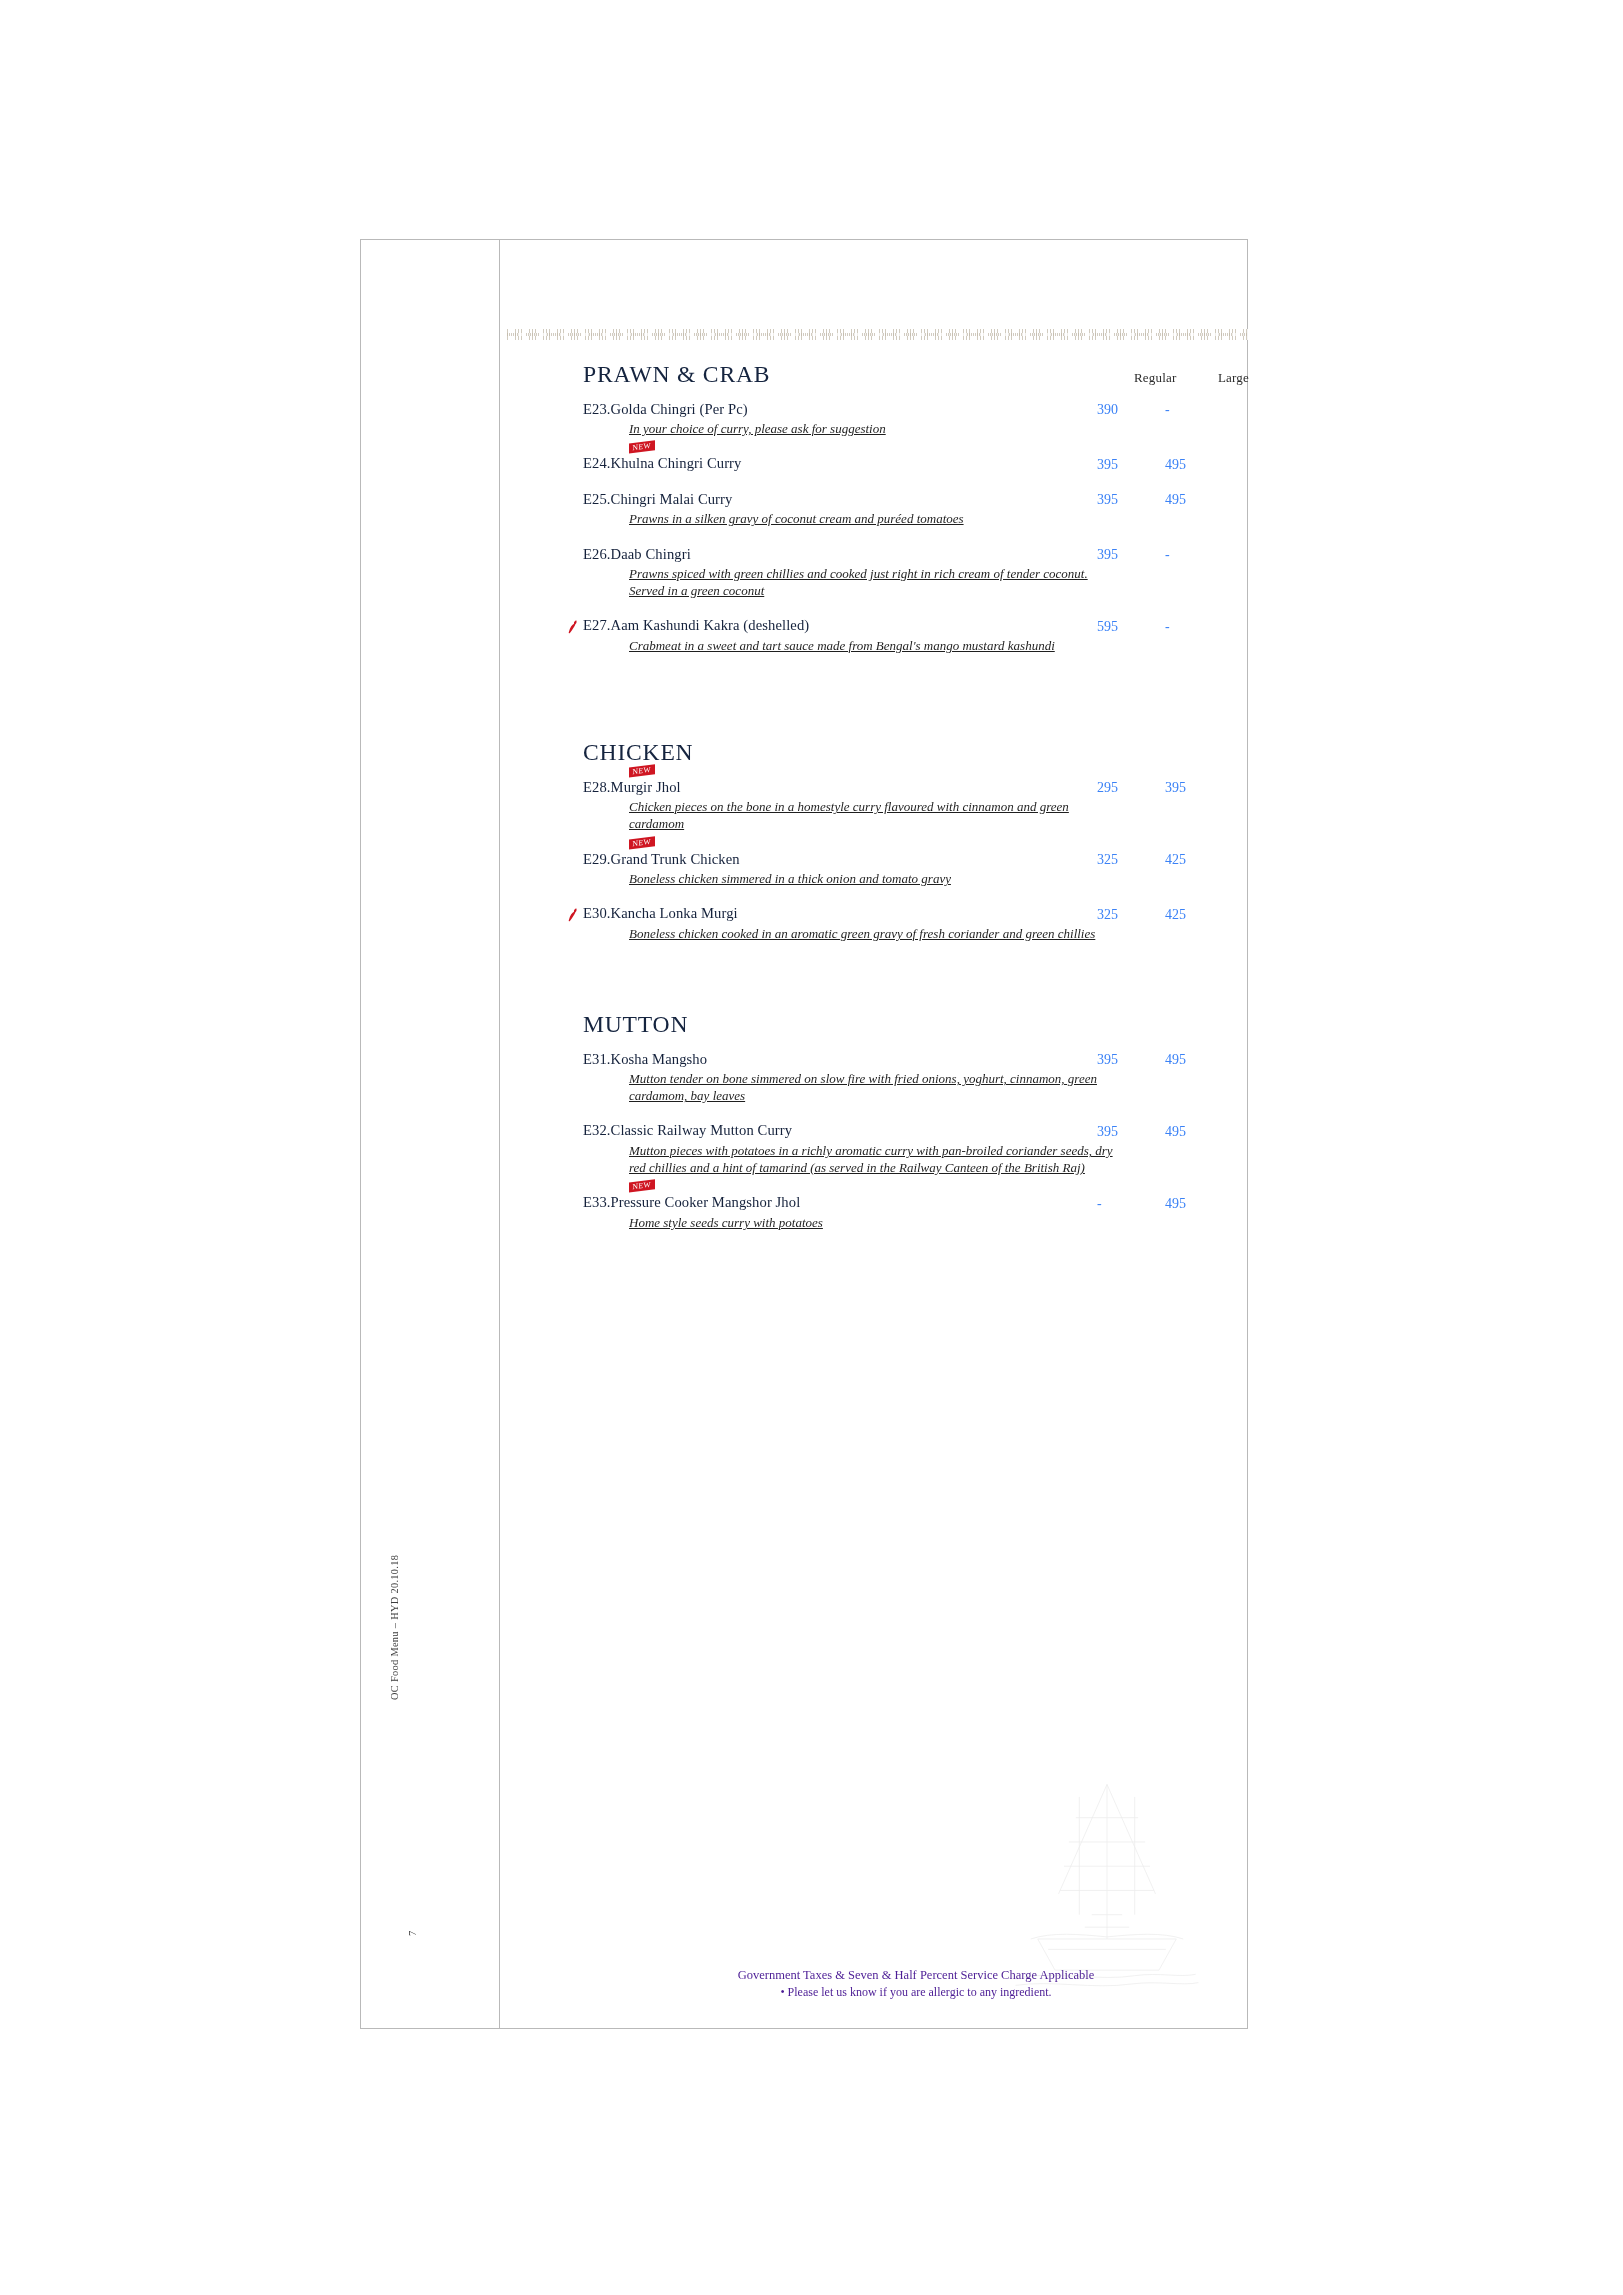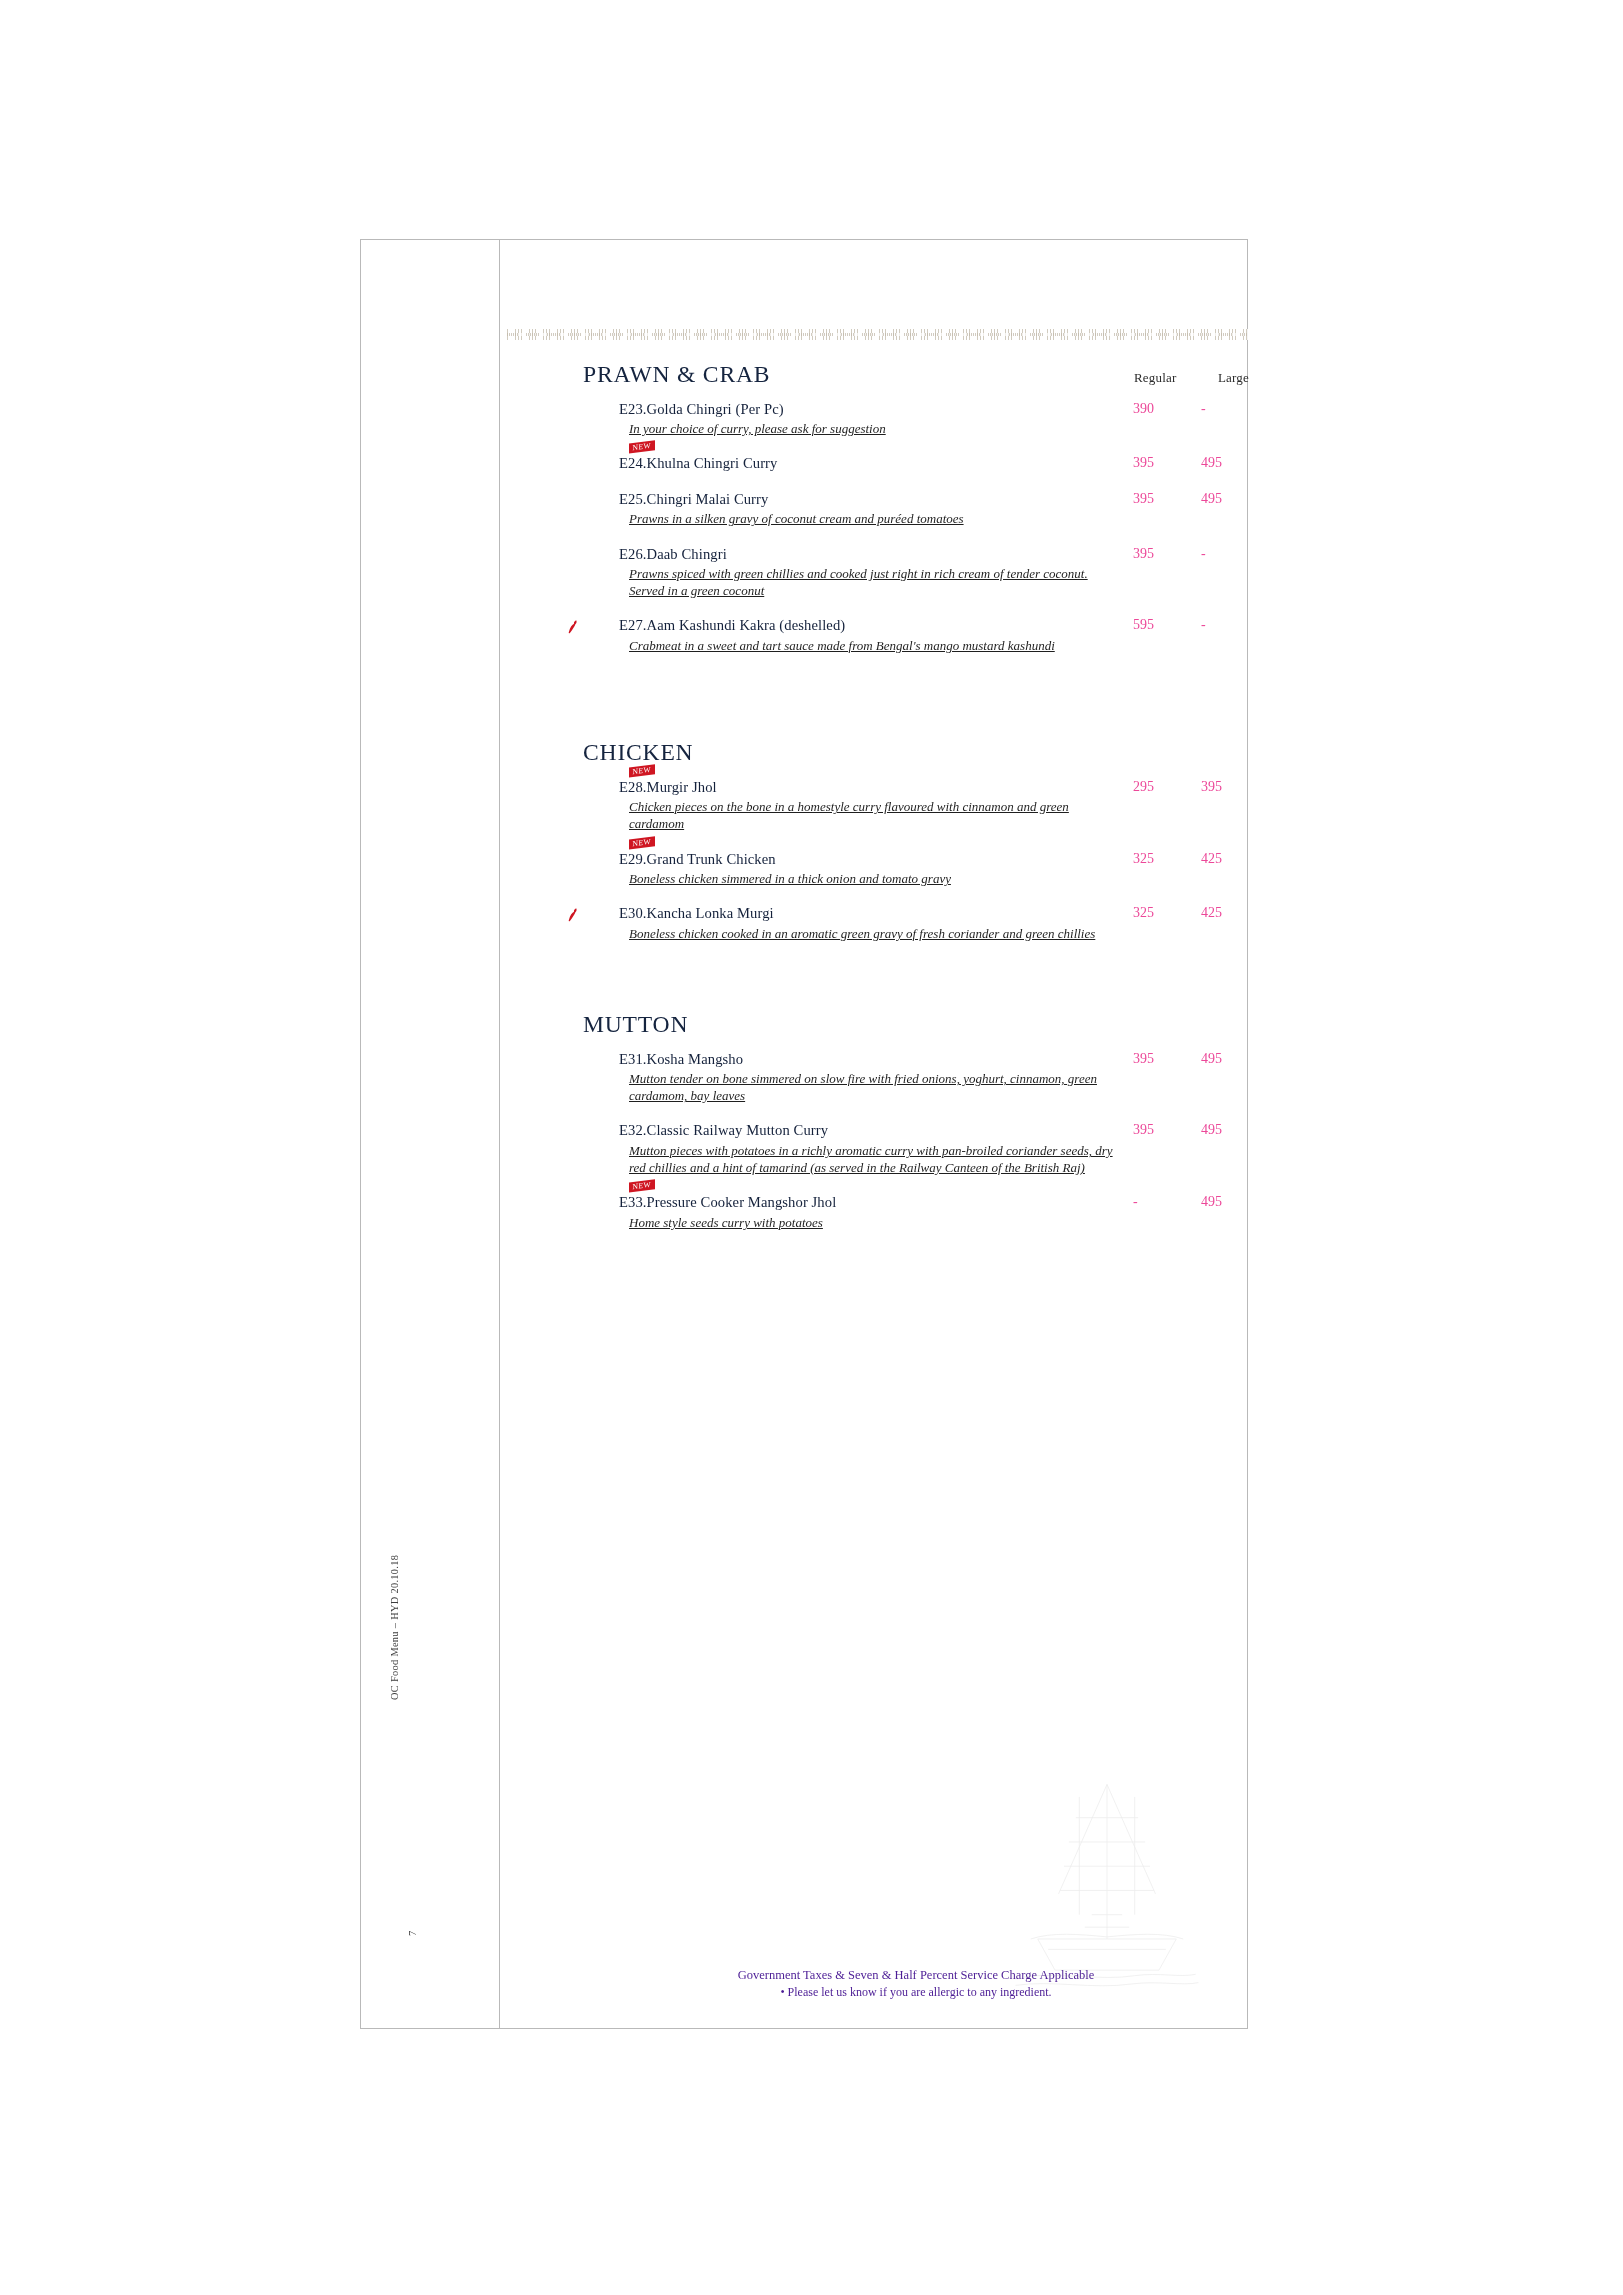--- a/index.html
+++ b/index.html
@@ -120,35 +120,34 @@
   .col-labels .lbl-lrg { width: 39px; text-align: right; }
 
   .items { margin-top: 12.5px; }
 
   .item {
     position: relative;
     margin-bottom: 18px;
   }
   .item-row {
     display: flex;
-    align-items: flex-start;
-    margin-left: 36px;
+    align-items: flex-end;
   }
   .item-name {
     flex: 0 0 514px;
     font-family: "Liberation Serif", serif;
     font-size: 14.6px;
     color: #14213b;
     letter-spacing: 0.1px;
     line-height: 1.2;
   }
   .price {
     flex: 0 0 39px;
     font-size: 14px;
-    color: #ec4899;
+    color: #3b82f6;
     text-align: left;
   }
   .price.large { margin-left: 29px; }
   .item-desc {
     margin-left: 46px;
     margin-top: 2.1px;
     width: 486px;
     font-family: "Liberation Serif", serif;
     font-style: italic;
     font-size: 13px;

